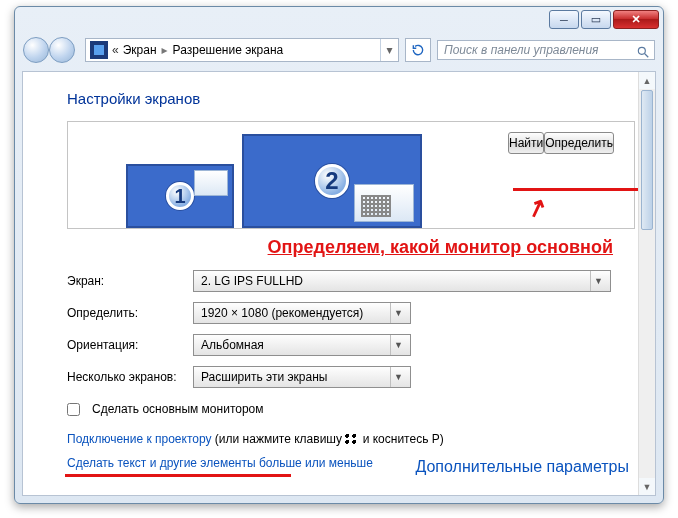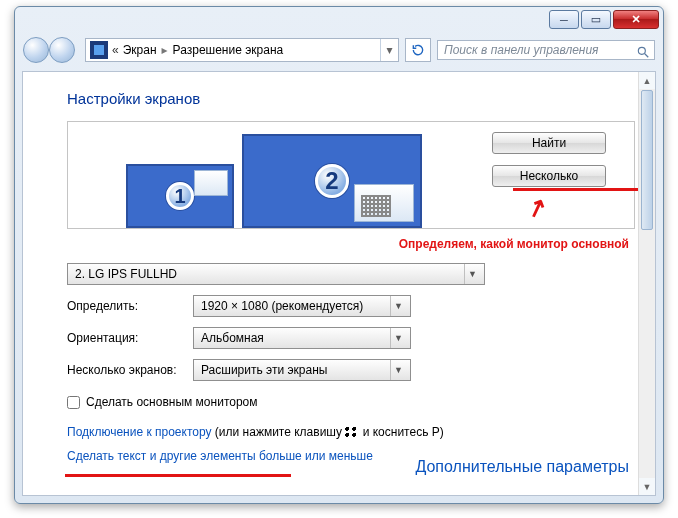--- a/index.html
+++ b/index.html
@@ -156,45 +156,46 @@
   .mon.m2 .num{ width:34px;height:34px; font-size:24px;}
   .mon .tb{ position:absolute; background:linear-gradient(#fff,#dce8f5); }
   .mon.m1 .tb{ right:6px; top:6px; width:34px; height:26px; border:1px solid #9db6d6; }
   .mon.m2 .tb{ right:8px; bottom:6px; width:60px; height:38px; border:1px solid #9db6d6; }
   .mon.m2 .tb::after{
     content:""; position:absolute; left:6px; bottom:4px; width:30px; height:22px;
     background: repeating-linear-gradient(#888 0 2px, transparent 2px 4px),
                 repeating-linear-gradient(90deg,#888 0 2px, transparent 2px 4px);
   }
   .side-buttons{
-    position:absolute; right:28px; top:10px;
-    display:flex; flex-direction:column; gap:11px; width:114px;
+    position:absolute; right:12px; top:10px;
+    display:flex; flex-direction:row; gap:0; width:114px;
   }
   .w7btn{
     height:22px;
     border:1px solid #8a8a8a;
     border-radius:3px;
     background:linear-gradient(#fefefe,#e6e6e6 49%,#d7d7d7 50%,#efefef);
     font-size:12px; color:#000;
     text-align:center;
     line-height:20px;
   }
   .red-under{
     position:absolute; left:490px; top:116px; width:140px; height:3px; background:#e21414;
   }
   .red-arrow{
     position:absolute; left:504px; top:122px;
     color:#e21414; font-size:24px; font-weight:bold;
     transform:rotate(-20deg);
   }
   .annot{
-    color:#e21414; font-weight:bold; font-size:12px;
+    color:#e21414; font-weight:bold; font-size:18px;
     text-align:right;
-    margin:2px 0 8px 0;
+    margin:2px 16px 8px 0;
     padding-right:6px;
+    text-decoration:underline;
   }
   .form-row{
     display:flex; align-items:center;
     height:30px;
     margin-bottom:2px;
   }
   .form-row .lbl{
     width:126px; color:#000;
   }
   .dd{
@@ -202,21 +203,21 @@
     border:1px solid #8f8f8f;
     background:linear-gradient(#fefefe,#e4e4e4);
     display:flex; align-items:center; justify-content:space-between;
     padding:0 4px 0 7px; font-size:12px;
     min-width:218px;
   }
   .dd .dv{ width:16px; height:100%; display:flex;align-items:center;justify-content:center; border-left:1px solid #bfbfbf; color:#555; font-size:9px;}
   .dd.wide{ min-width:418px; }
   .check-row{
     display:flex; align-items:center;
-    gap:6px;
+    gap:12px;
     margin-top:10px;
   }
   .check-row input{ width:13px; height:13px;}
   .under-red2{
     position:absolute;
     left:42px;
     top:402px;
     width:226px; height:3px; background:#e21414;
   }
   .linkrow{
@@ -294,30 +295,31 @@
         </div>
         <div class="mon m2">
           <div class="frame">
             <div class="tb"></div>
             <div class="num">2</div>
           </div>
         </div>
       </div>
       <div class="side-buttons">
         <div class="w7btn">Найти</div>
-        <div class="w7btn">Несколько</div>
+        <div class="w7btn">Определить</div>
       </div>
     </div>
 
     <div class="red-under"></div>
     <div class="red-arrow">↗</div>
 
     <div class="annot">Определяем, какой монитор основной</div>
 
     <div class="form-row">
+      <span class="lbl">Экран:</span>
       <div class="dd wide">
         <span>2. LG IPS FULLHD</span>
         <span class="dv">▼</span>
       </div>
     </div>
 
     <div class="form-row">
       <span class="lbl">Определить:</span>
       <div class="dd">
         <span>1920 × 1080 (рекомендуется)</span>

